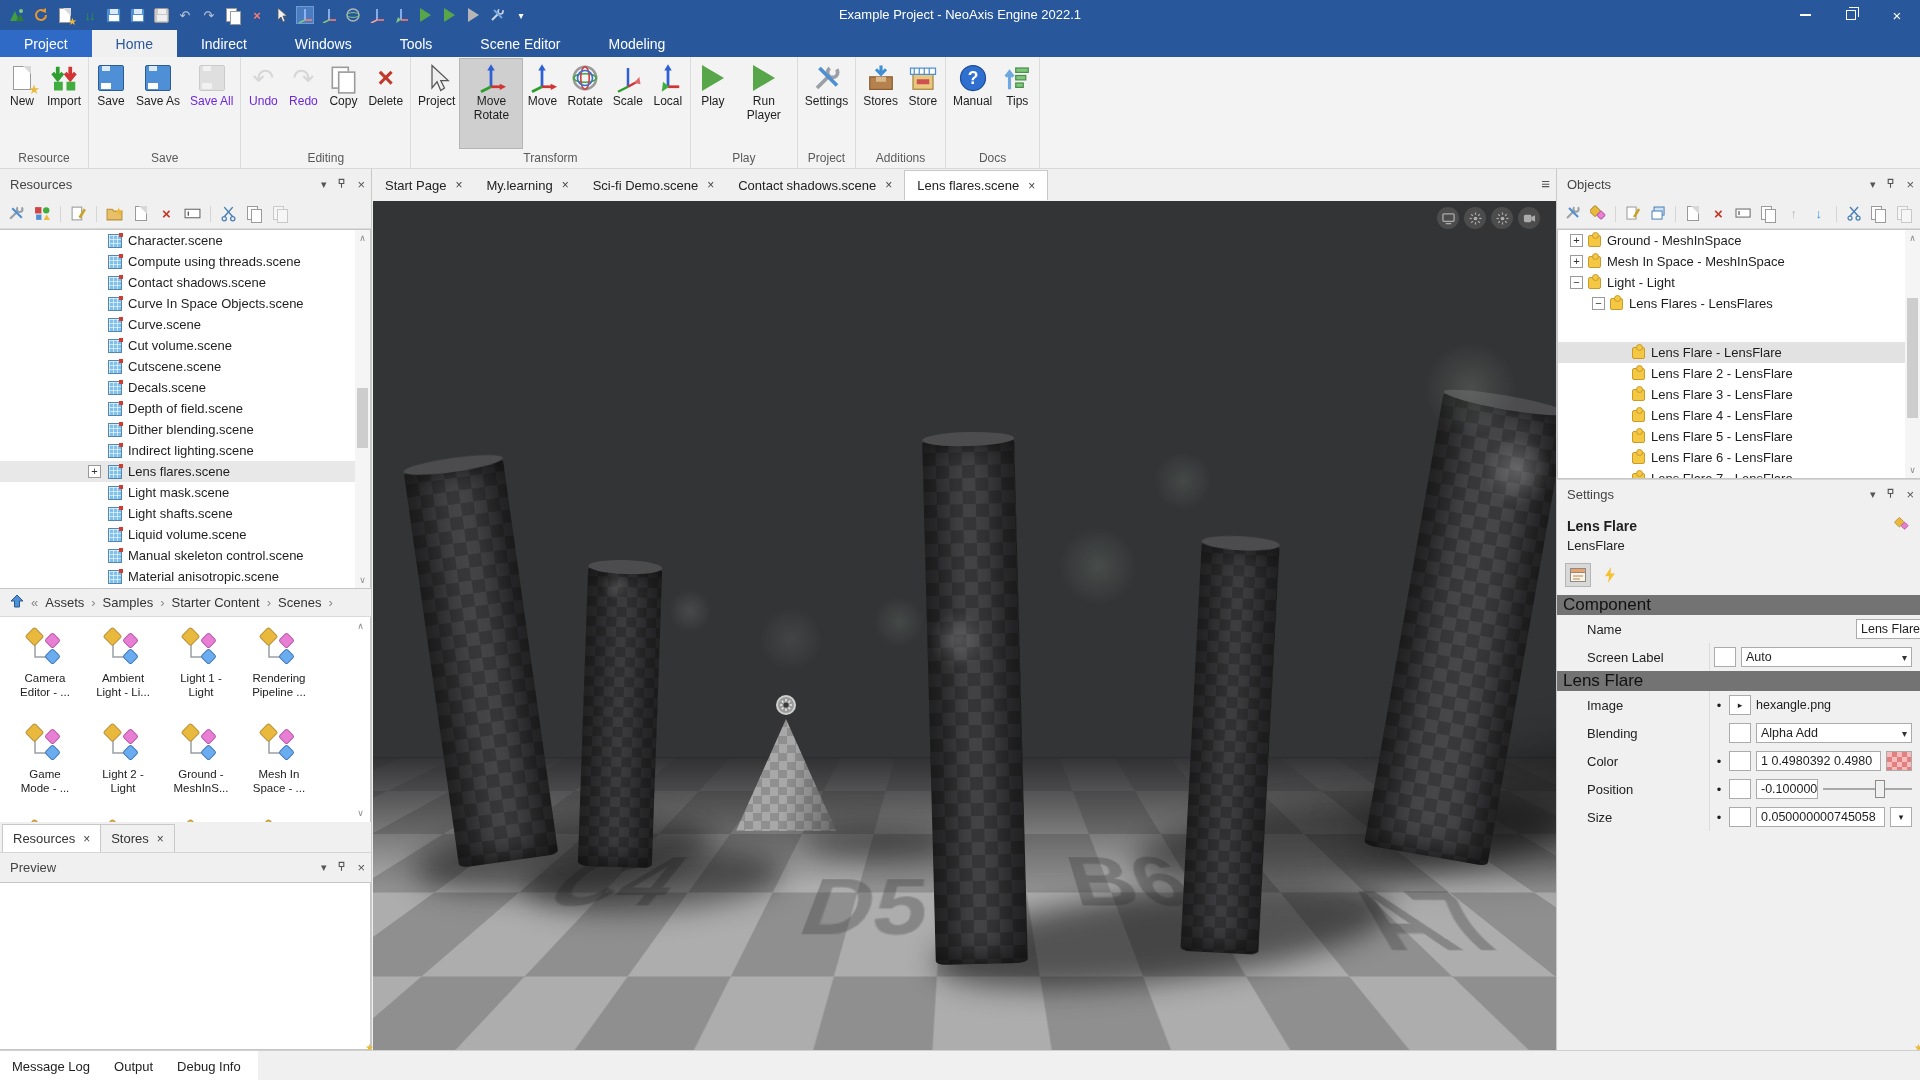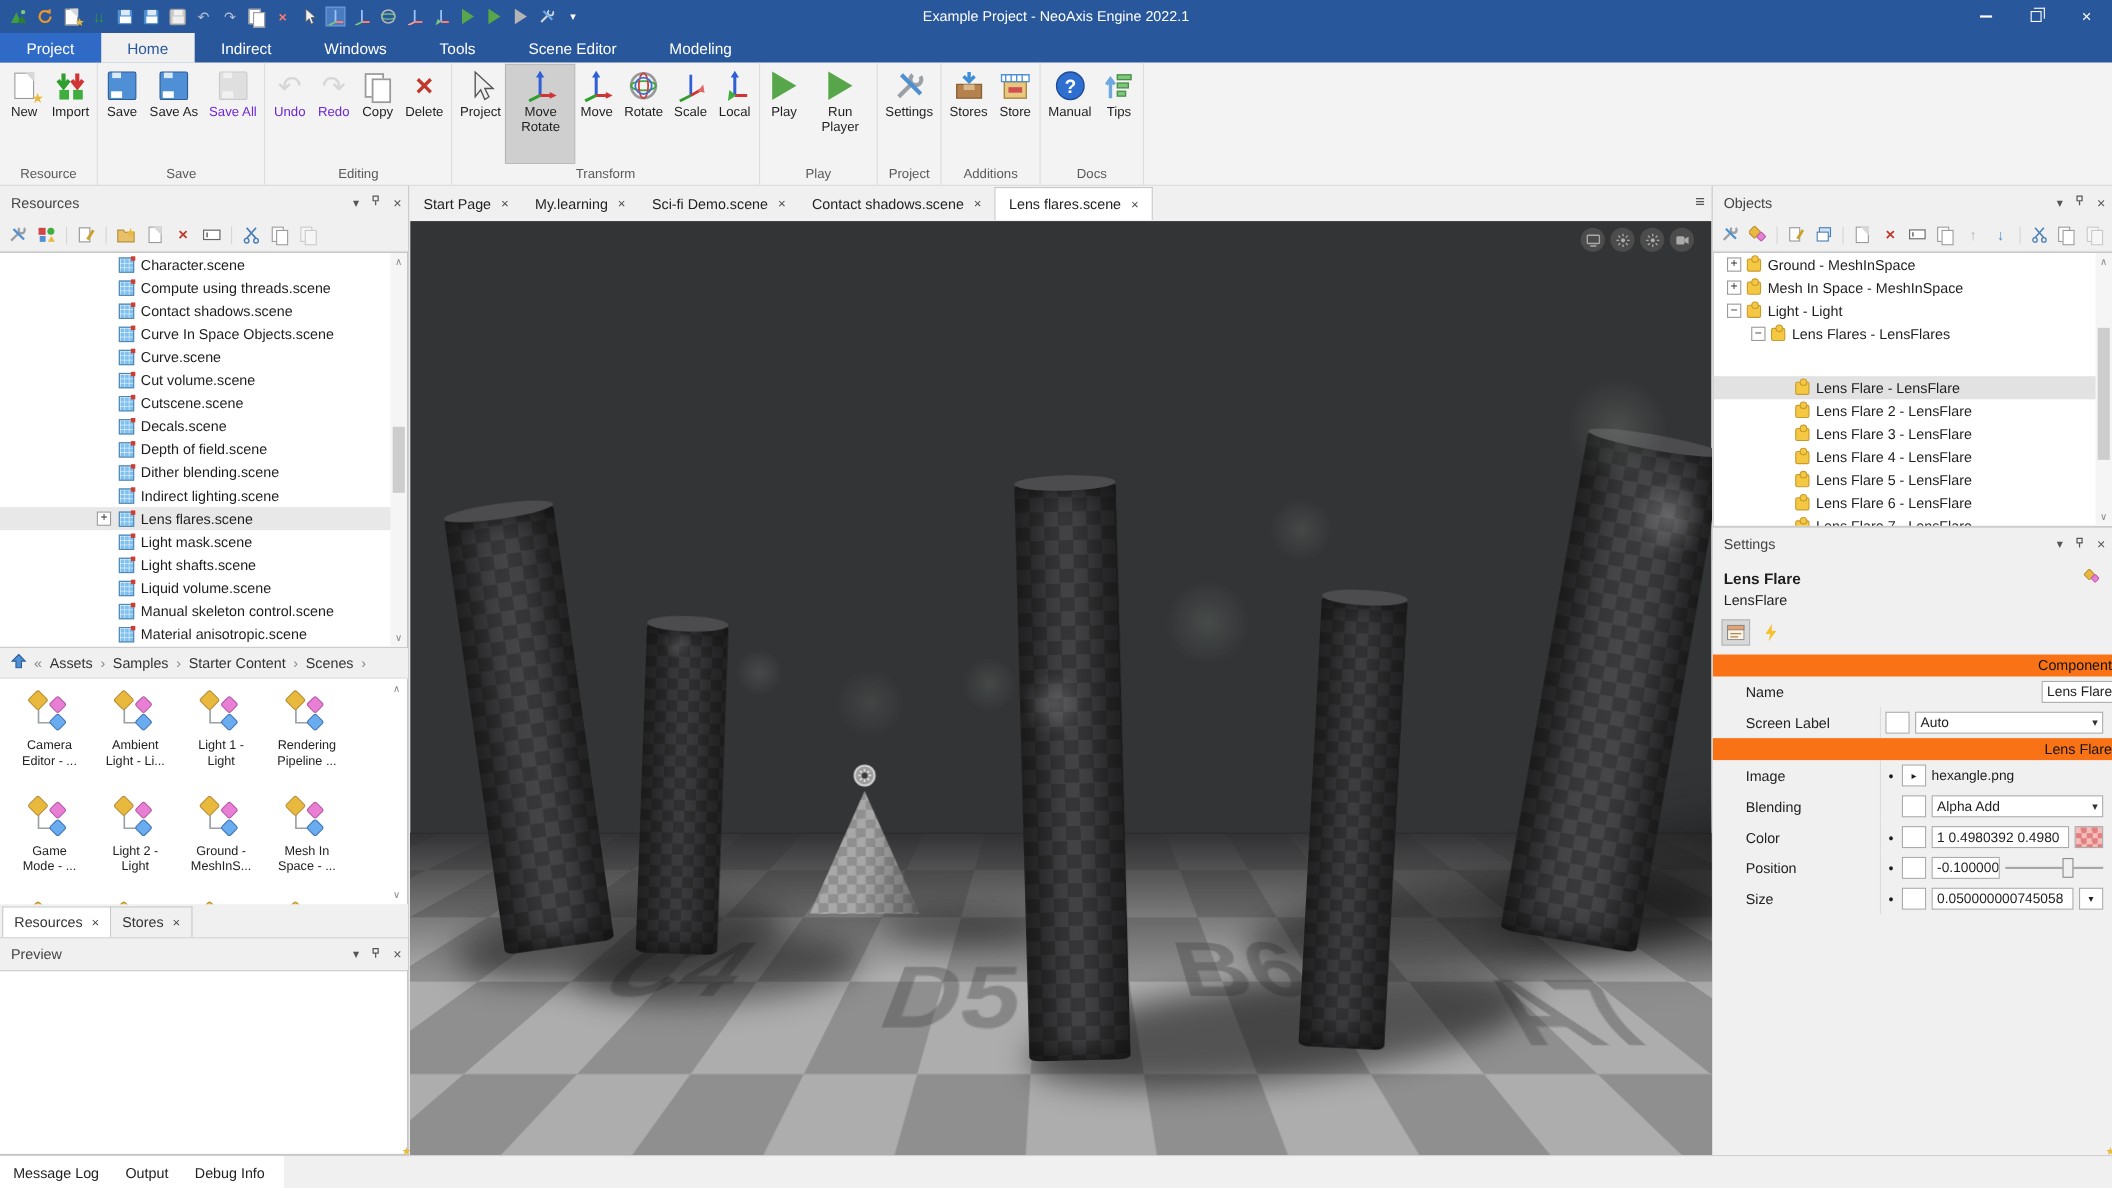--- a/index.html
+++ b/index.html
@@ -126,21 +126,21 @@
   .puzzle { width:13px; height:12px; background:#F4C842; border:1px solid #C99A2C; border-radius:2px; position:relative; margin-right:6px; flex:none; }
   .puzzle:before { content:""; position:absolute; left:3px; top:-4px; width:5px; height:5px; border-radius:50%; background:#F4C842; border:1px solid #C99A2C; }
 
   .set-body { flex:1; background:#F0F0F0; overflow:hidden; }
   .set-title { padding:8px 10px 0 10px; font-weight:bold; font-size:14px; display:flex; align-items:center; }
   .set-sub { padding:4px 10px 6px 10px; font-size:13px; color:#222; }
   .set-tabbtns { display:flex; gap:6px; padding:4px 8px 8px 8px; }
   .stb { width:26px; height:24px; display:flex; align-items:center; justify-content:center; border:1px solid transparent; }
   .stb.active { background:#D8D8D8; border-color:#B5B5B5; }
   .bolt { width:10px; height:16px; background:#F6C12E; clip-path:polygon(60% 0, 0 58%, 42% 58%, 28% 100%, 100% 40%, 55% 40%); }
-  .sec-header { height:20px; background:#f97316; color:#111; font-size:13px; padding-left:6px; line-height:20px;text-align:right; }
+  .sec-header { height:20px; background:#737373; color:#111; font-size:17px; padding-left:6px; line-height:20px; }
   .prow { height:28px; display:flex; align-items:center; position:relative; }
   .prow .plabel { width:152px; padding-left:30px; font-size:13px; color:#222; flex:none; position:relative; }
   .prow .psep { width:1px; align-self:stretch; background:#DCDCDC; margin-right:4px; }
   .pval { flex:1; display:flex; align-items:center; gap:5px; padding-right:8px; }
   .bullet { width:10px; text-align:center; font-size:13px; }
   .defbox { width:22px; height:20px; background:#fff; border:1px solid #ABABAB; flex:none; display:flex; align-items:center; justify-content:center; font-size:9px; }
   .field { height:20px; background:#fff; border:1px solid #ABABAB; display:flex; align-items:center; padding:0 4px; font-size:12.5px; overflow:hidden; white-space:nowrap; }
   .ddown { position:relative; }
   .ddown .caret { margin-left:auto; font-size:10px; color:#333; }
   .checkbox { width:16px; height:16px; background:#fff; border:1px solid #707070; display:flex; align-items:center; justify-content:center; font-size:12px; color:#333; }

